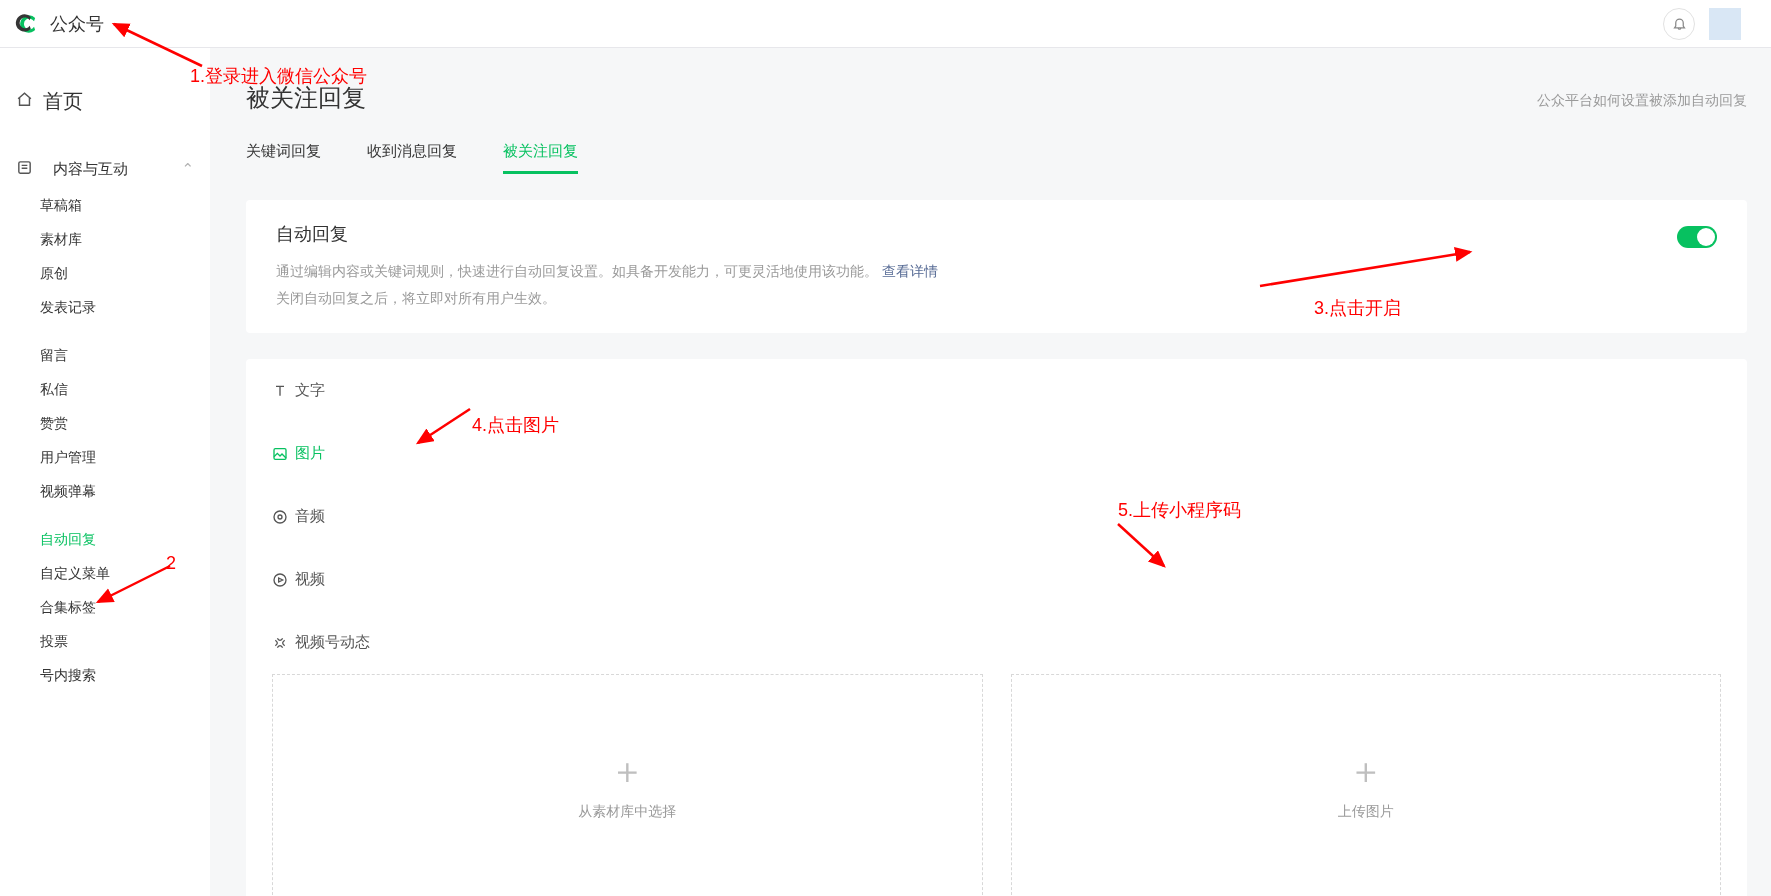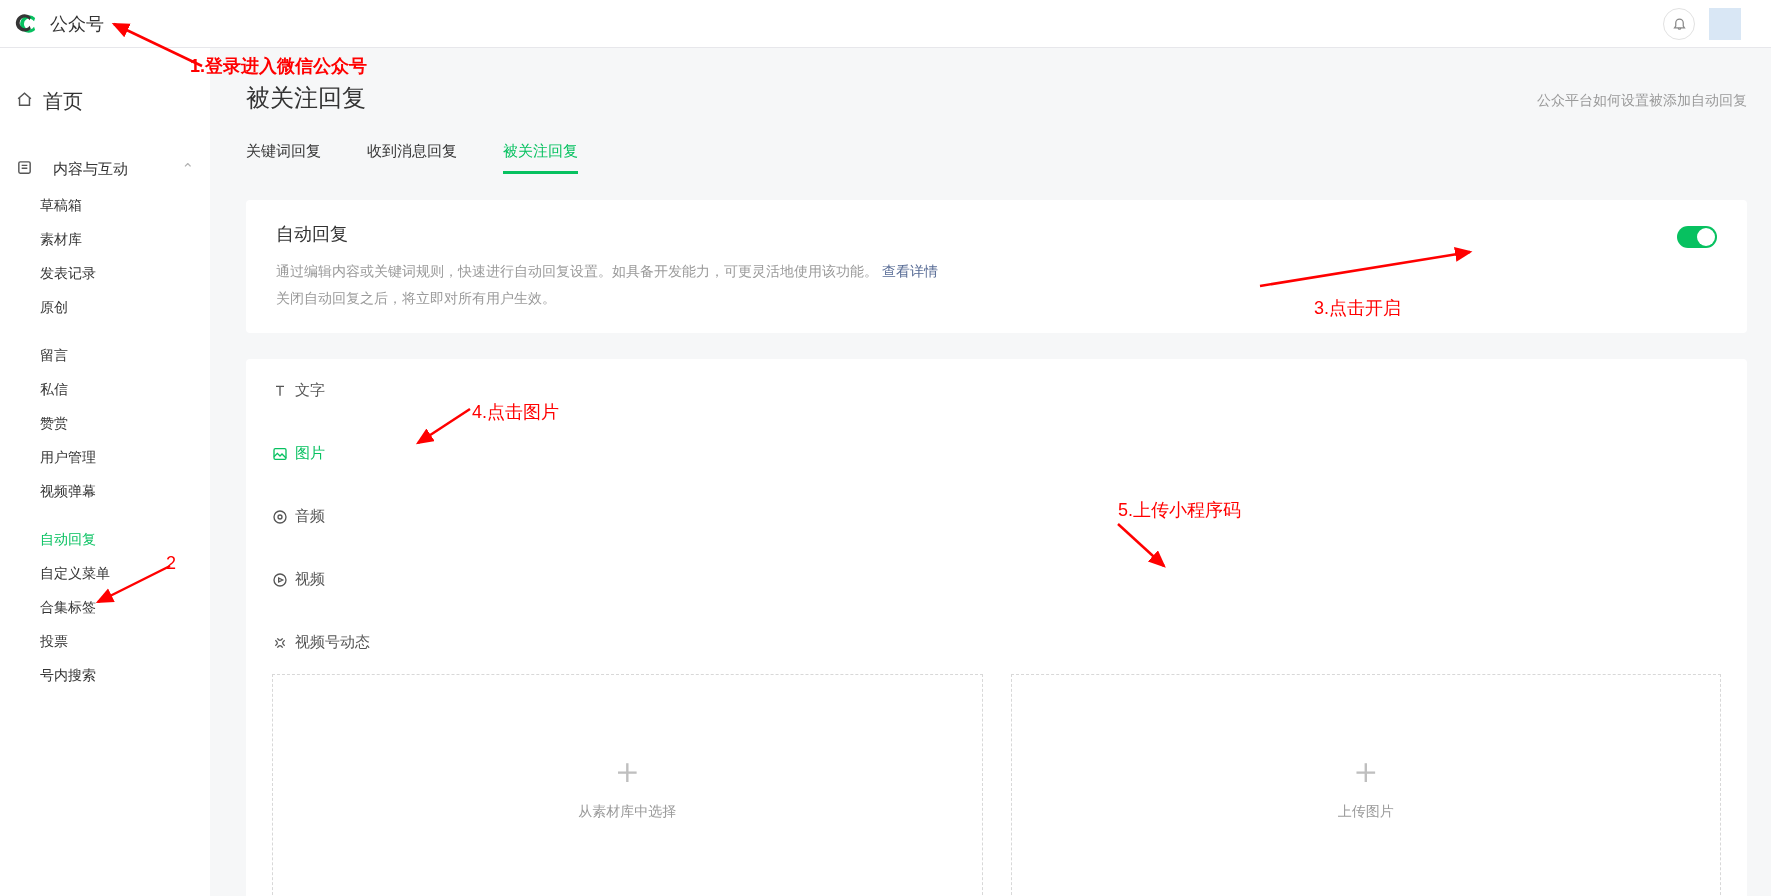--- a/index.html
+++ b/index.html
@@ -101,22 +101,22 @@
       <div class="side-group-header" style="margin-top:20px;">
         <span class="ic"><svg width="17" height="17" viewBox="0 0 24 24" fill="none" stroke="#555" stroke-width="2">
               <rect x="4" y="4" width="16" height="16" rx="2"></rect>
               <path d="M8 9h8M8 13h8"></path>
             </svg></span>
         <span>内容与互动</span>
         <span class="chev">⌃</span>
       </div>
       <div class="side-sub">草稿箱</div>
       <div class="side-sub">素材库</div>
+      <div class="side-sub">原创</div>
       <div class="side-sub">发表记录</div>
-      <div class="side-sub">原创</div>
       <div class="side-gap"></div>
       <div class="side-sub">留言</div>
       <div class="side-sub">私信</div>
       <div class="side-sub">赞赏</div>
       <div class="side-sub">用户管理</div>
       <div class="side-sub">视频弹幕</div>
       <div class="side-gap"></div>
       <div class="side-sub active">自动回复</div>
       <div class="side-sub">自定义菜单</div>
       <div class="side-sub">合集标签</div>
@@ -217,21 +217,21 @@
             <div>上传图片</div>
           </div>
         </div>
       </div>
 
       <div class="actions">
         <button class="btn btn-primary">保存</button>
         <button class="btn btn-default">删除回复</button>
       </div>
 
-      <span class="ann" style="left:262px; top:352px;">4.点击图片</span>
+      <span class="ann" style="left:262px; top:365px;">4.点击图片</span>
       <svg class="arrow-svg" style="left:200px; top:355px;" width="80" height="50">
         <defs>
             <marker id="ah4" markerWidth="8" markerHeight="8" refX="6" refY="3" orient="auto">
               <path d="M0,0 L7,3 L0,6 z" fill="#ff0000"></path>
             </marker>
           </defs>
         <line x1="60" y1="6" x2="8" y2="40" stroke="#ff0000" stroke-width="2.5" marker-end="url(#ah4)"></line>
       </svg>
 
       <span class="ann" style="left:1104px; top:248px;">3.点击开启</span>
@@ -249,21 +249,21 @@
         <defs>
             <marker id="ah5" markerWidth="8" markerHeight="8" refX="6" refY="3" orient="auto">
               <path d="M0,0 L7,3 L0,6 z" fill="#ff0000"></path>
             </marker>
           </defs>
         <line x1="30" y1="6" x2="76" y2="48" stroke="#ff0000" stroke-width="2.5" marker-end="url(#ah5)"></line>
       </svg>
     </div>
   </div>
 
-  <span class="ann" style="left:190px; top:54px;font-weight:bold;">1.登录进入微信公众号</span>
+  <span class="ann" style="left:190px; top:64px;">1.登录进入微信公众号</span>
   <svg class="arrow-svg" style="left:106px; top:18px;" width="110" height="56">
     <defs>
         <marker id="ah1" markerWidth="8" markerHeight="8" refX="6" refY="3" orient="auto">
           <path d="M0,0 L7,3 L0,6 z" fill="#ff0000"></path>
         </marker>
       </defs>
     <line x1="96" y1="48" x2="8" y2="6" stroke="#ff0000" stroke-width="2.5" marker-end="url(#ah1)"></line>
   </svg>
 </div>
 

